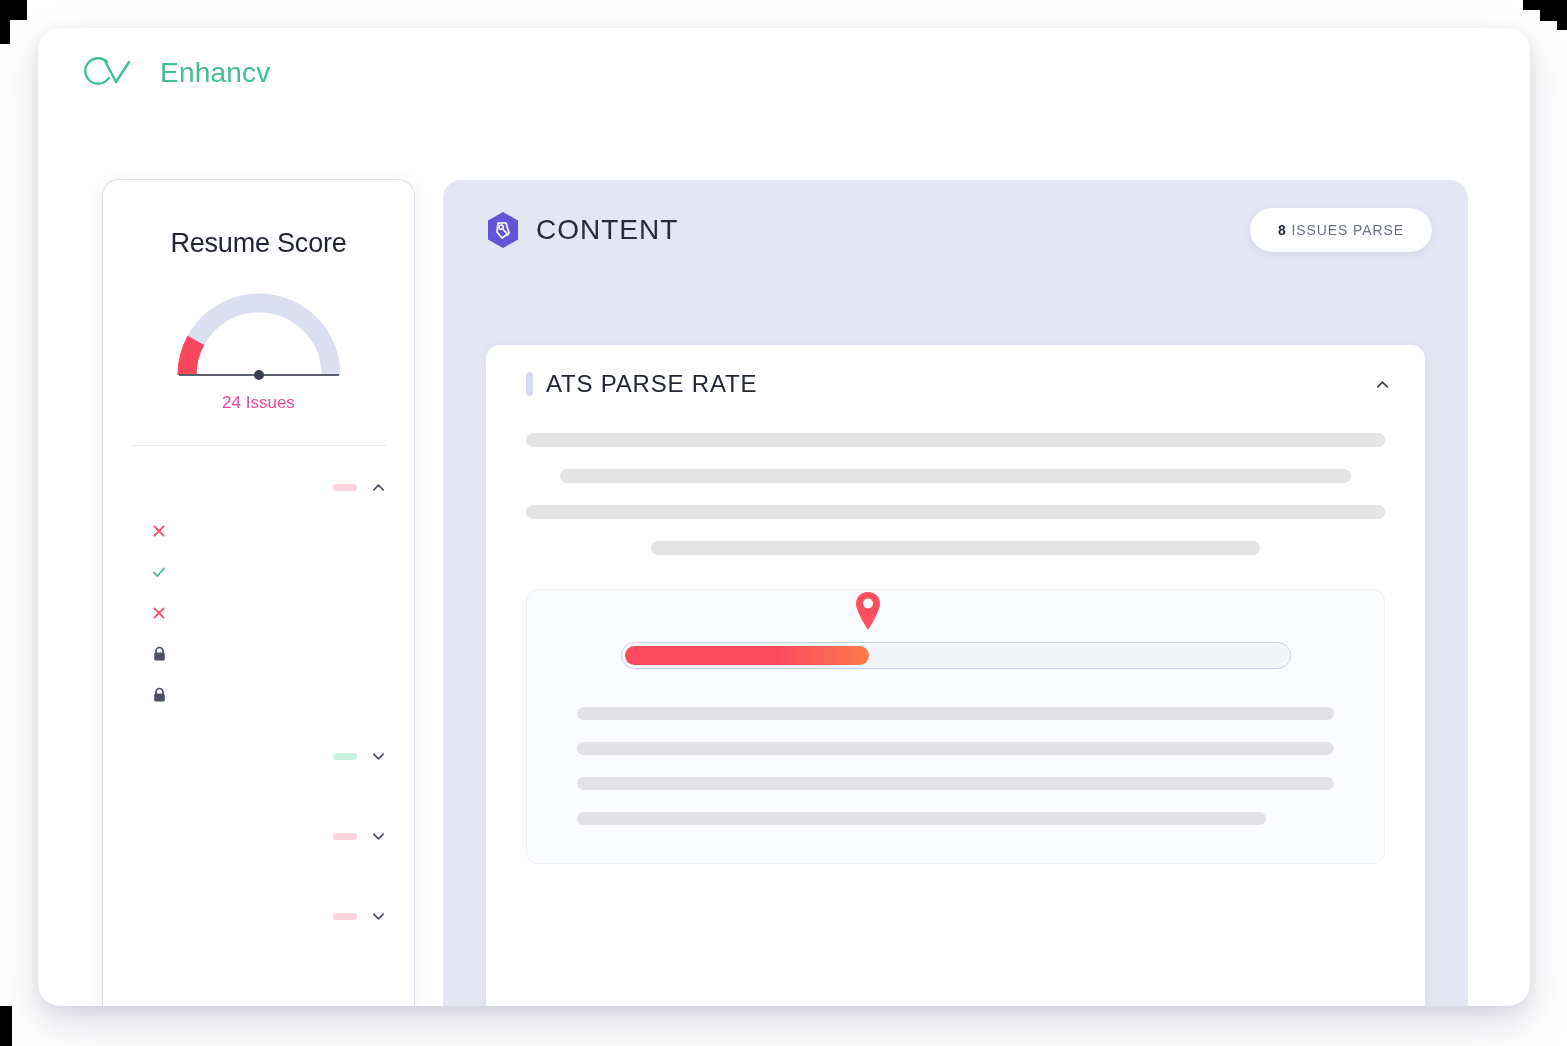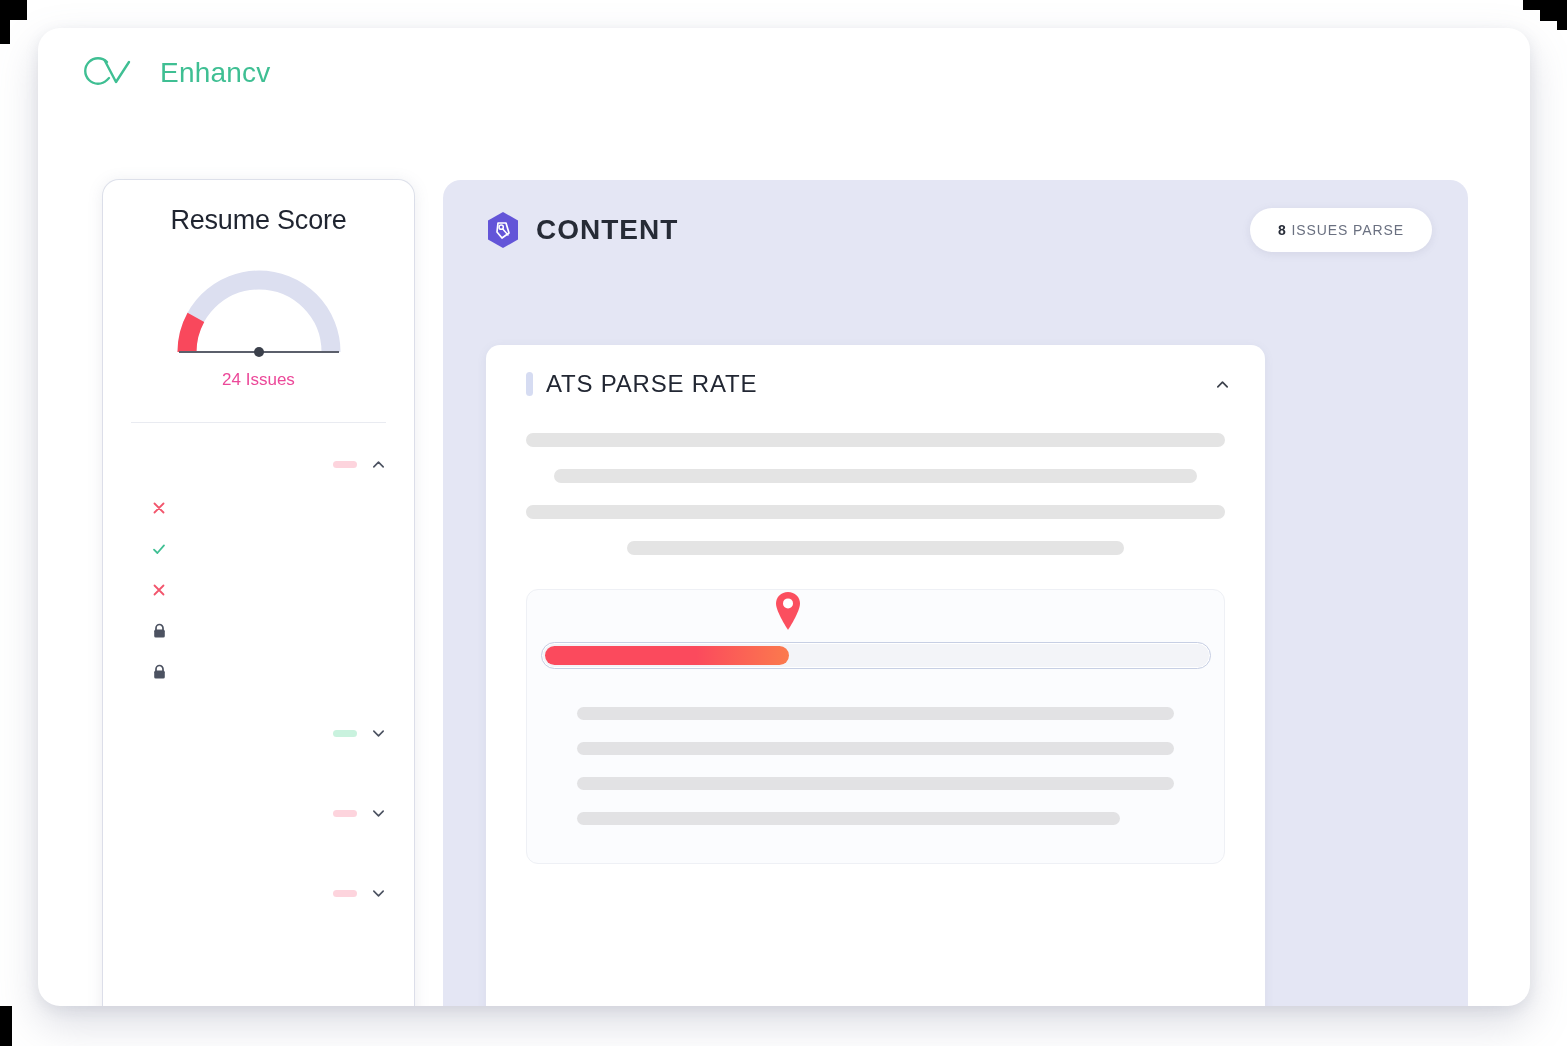--- a/index.html
+++ b/index.html
@@ -73,21 +73,21 @@
     box-shadow: 0 2px 16px rgba(120,125,150,0.16),
                 0 0 0 1px rgba(225,228,238,0.9);
     padding: 0;
     overflow: hidden;
   }
   .score-title {
     text-align: center;
     font-size: 27px;
     color: #1f2430;
     font-weight: 400;
-    margin-top: 25px;
+    margin-top: 48px;
     letter-spacing: -0.2px;
   }
 
   .gauge-wrap {
     position: relative;
     width: 180px;
     height: 104px;
     margin: 24px auto 0 auto;
   }
   .gauge-wrap svg { display: block; }
@@ -170,42 +170,42 @@
     align-items: center;
     height: 100px;
     padding: 0 36px 0 43px;
   }
   .hex-icon { width: 34px; height: 38px; flex: none; }
   .panel-title {
     font-size: 28px;
     letter-spacing: 1px;
     color: #262b36;
     margin-left: 16px;
-    font-weight: 700;
+    font-weight: 400;
   }
   .spacer { flex: 1; }
   .issues-pill {
     background: #ffffff;
     border-radius: 24px;
     padding: 14px 28px;
     font-size: 14px;
     letter-spacing: 0.9px;
     color: #6a7080;
     box-shadow: 0 2px 8px rgba(110,116,150,0.14);
     white-space: nowrap;
     cursor: pointer;
   }
   .issues-pill b { color: #272c38; font-weight: 700; }
 
   
   .content-card {
     position: absolute;
     left: 43px;
     top: 165px;
-    width: 779px;
+    width: 939px;
     height: 690px;
     background: #ffffff;
     border-radius: 14px;
     box-shadow: 0 2px 10px rgba(110,116,150,0.10);
     overflow: hidden;
   }
 
   .acc-head {
     display: flex;
     align-items: center;

